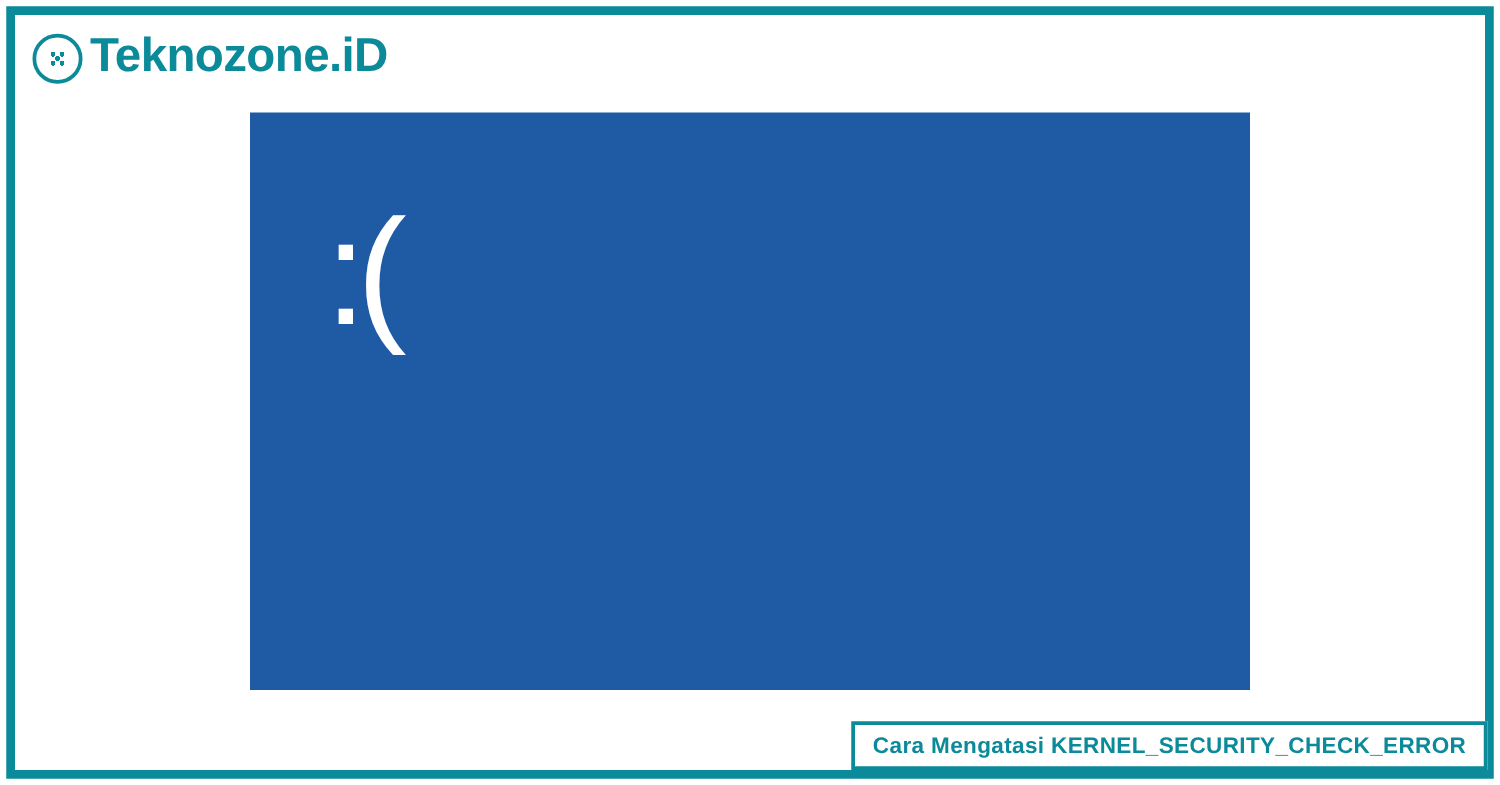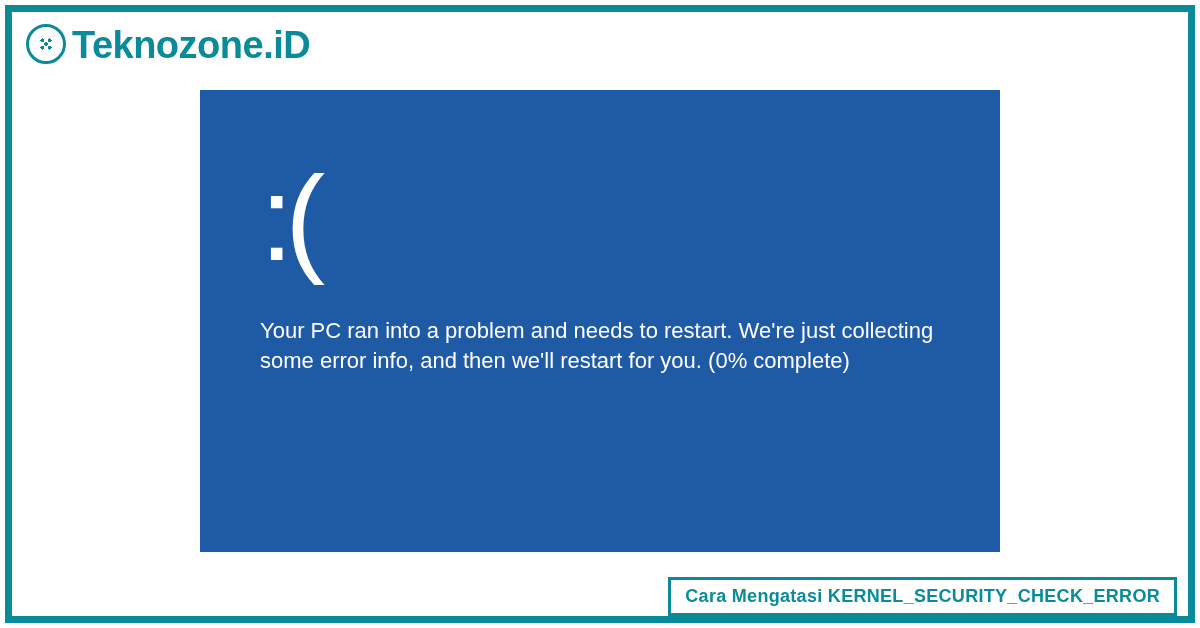--- a/index.html
+++ b/index.html
@@ -14,21 +14,21 @@
     .frame {
       position: absolute;
       inset: 5px;
       border: 7px solid #0b8a99;
     }
     .logo {
       position: absolute;
       top: 24px;
       left: 26px;
       display: flex;
-      align-items: flex-start;
+      align-items: flex-end;
       gap: 6px;
     }
     .logo-icon {
       width: 40px;
       height: 40px;
       border: 3px solid #0b8a99;
       border-radius: 50%;
       position: relative;
       display: flex;
       align-items: center;
@@ -78,21 +78,21 @@
       margin-bottom: 46px;
     }
     .bsod-hint {
       font-size: 13px;
       color: #b9cfe8;
       font-weight: 400;
     }
     .caption {
       position: absolute;
       bottom: 12px;
-      right: 23px;
+      right: 10px;
       background: #ffffff;
       border: 3px solid #0b8a99;
       padding: 6px 14px;
       color: #0b8a99;
       font-weight: 700;
       font-size: 18px;
       letter-spacing: 0.3px;
     }
   </style>
 </head>
@@ -100,16 +100,15 @@
 
 <div class="frame"></div>
 
 <div class="logo">
   <span class="logo-icon"></span>
   <span class="logo-text">Teknozone.iD</span>
 </div>
 
 <div class="bsod">
   <div class="bsod-face">:(</div>
-  <div class="bsod-msg">Your PC ran into a problem and needs to restart. We're just collecting some error info, and then we'll restart for you. (0% complete)</div>
 </div>
 
 <div class="caption">Cara Mengatasi KERNEL_SECURITY_CHECK_ERROR</div>
 
 </body></html>

